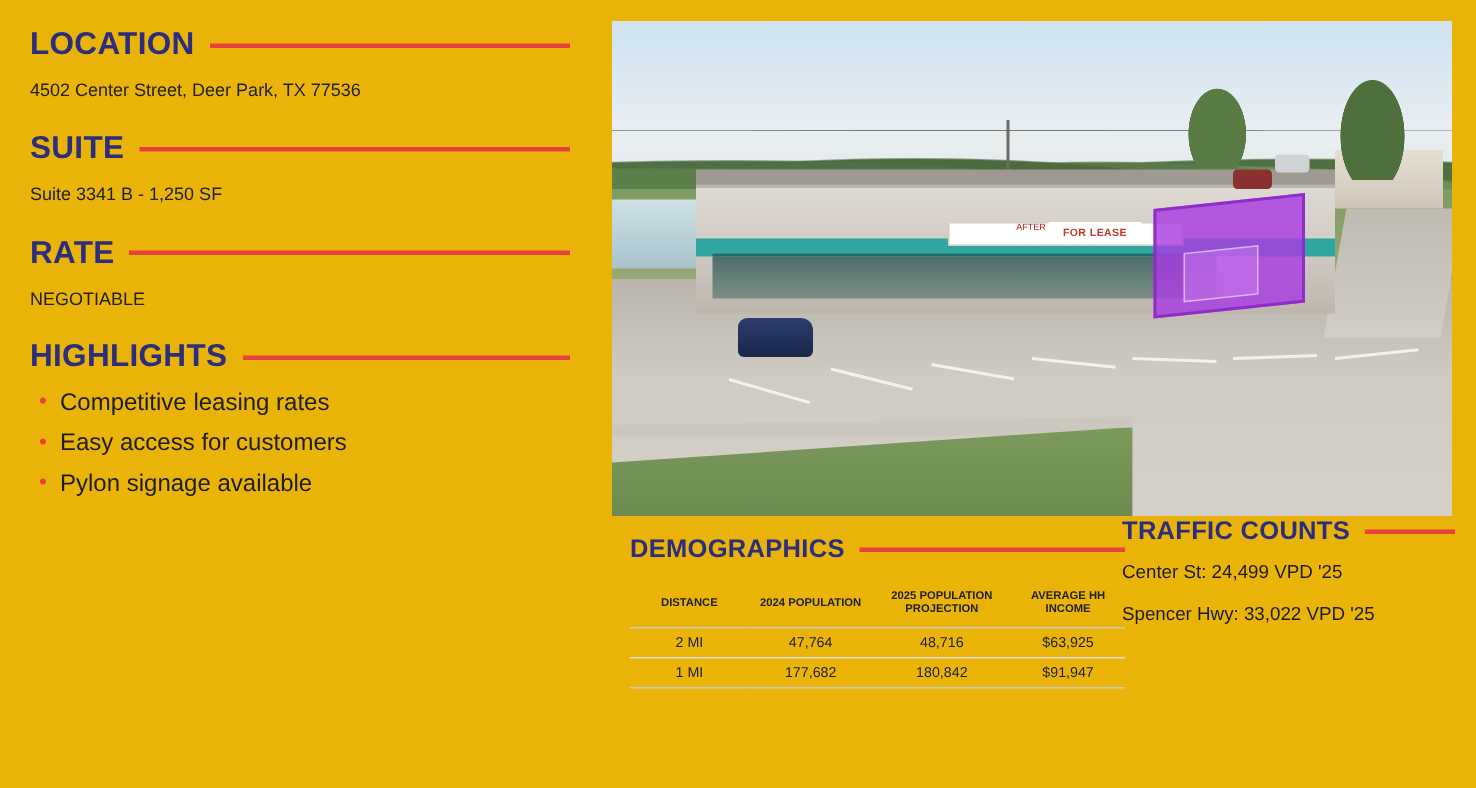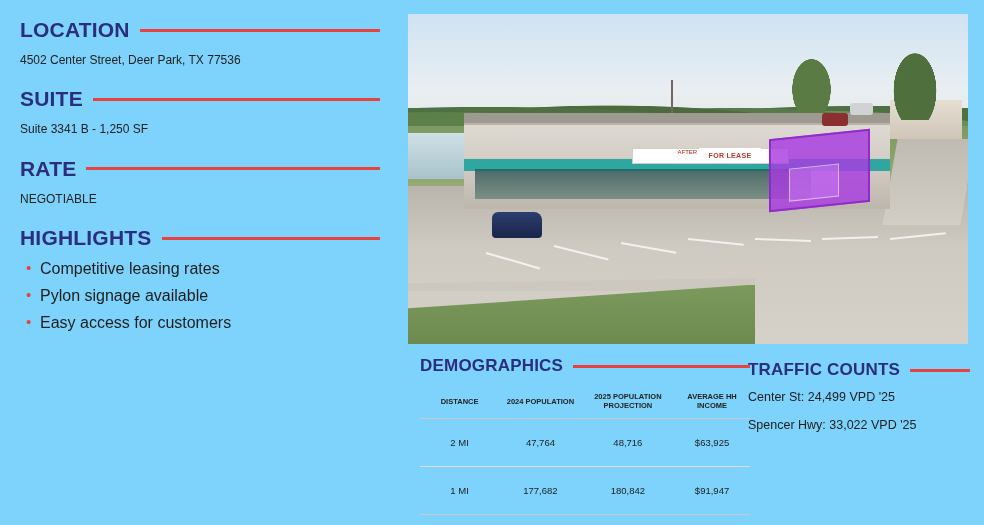--- a/index.html
+++ b/index.html
@@ -7,21 +7,21 @@
     margin: 0; padding: 0;
     width: 984px; height: 525px;
     background: #ffffff;
     font-family: "Liberation Sans", sans-serif;
     overflow: hidden;
   }
   .page {
     position: relative;
     width: 984px;
     height: 525px;
-    background: #7dd3fc;
+    background: #eab308;
   }
 
   
   .left-col {
     position: absolute;
     left: 0; top: 0;
     width: 400px;
     height: 525px;
     padding: 18px 20px 0 20px;
   }
@@ -278,30 +278,30 @@
     color: #222;
     text-align: center;
     padding: 6px 2px 7px 2px;
     border-bottom: 1px solid #c9c9c9;
     line-height: 1.25;
   }
   table.demo-table td {
     font-size: 9.5px;
     color: #222;
     text-align: center;
-    padding: 18px 2px;
+    padding: 4px 2px;
     border-bottom: 1px solid #dcdcdc;
   }
   table.demo-table tr:last-child td { border-bottom: 1px solid #c9c9c9; }
 
   
   .traffic {
     position: absolute;
     left: 748px;
-    top: 360px;
+    top: 344px;
     width: 222px;
   }
   .traffic-line {
     font-size: 12.5px;
     color: #1d1d1d;
     margin-bottom: 14px;
   }
 </style>
 </head>
 <body>
@@ -334,22 +334,22 @@
       <div class="sec-body">NEGOTIABLE</div>
     </div>
 
     <div class="section">
       <div class="sec-head">
         <div class="sec-title">HIGHLIGHTS</div>
         <div class="sec-rule"></div>
       </div>
       <ul class="hl-list">
         <li>Competitive leasing rates</li>
+        <li>Easy access for customers</li>
         <li>Pylon signage available</li>
-        <li>Easy access for customers</li>
       </ul>
     </div>
 
   </div>
 
   <div class="photo-wrap">
     <div class="photo">
       <div class="sky"></div>
       <div class="treeline"></div>
       <div class="midground"></div>

